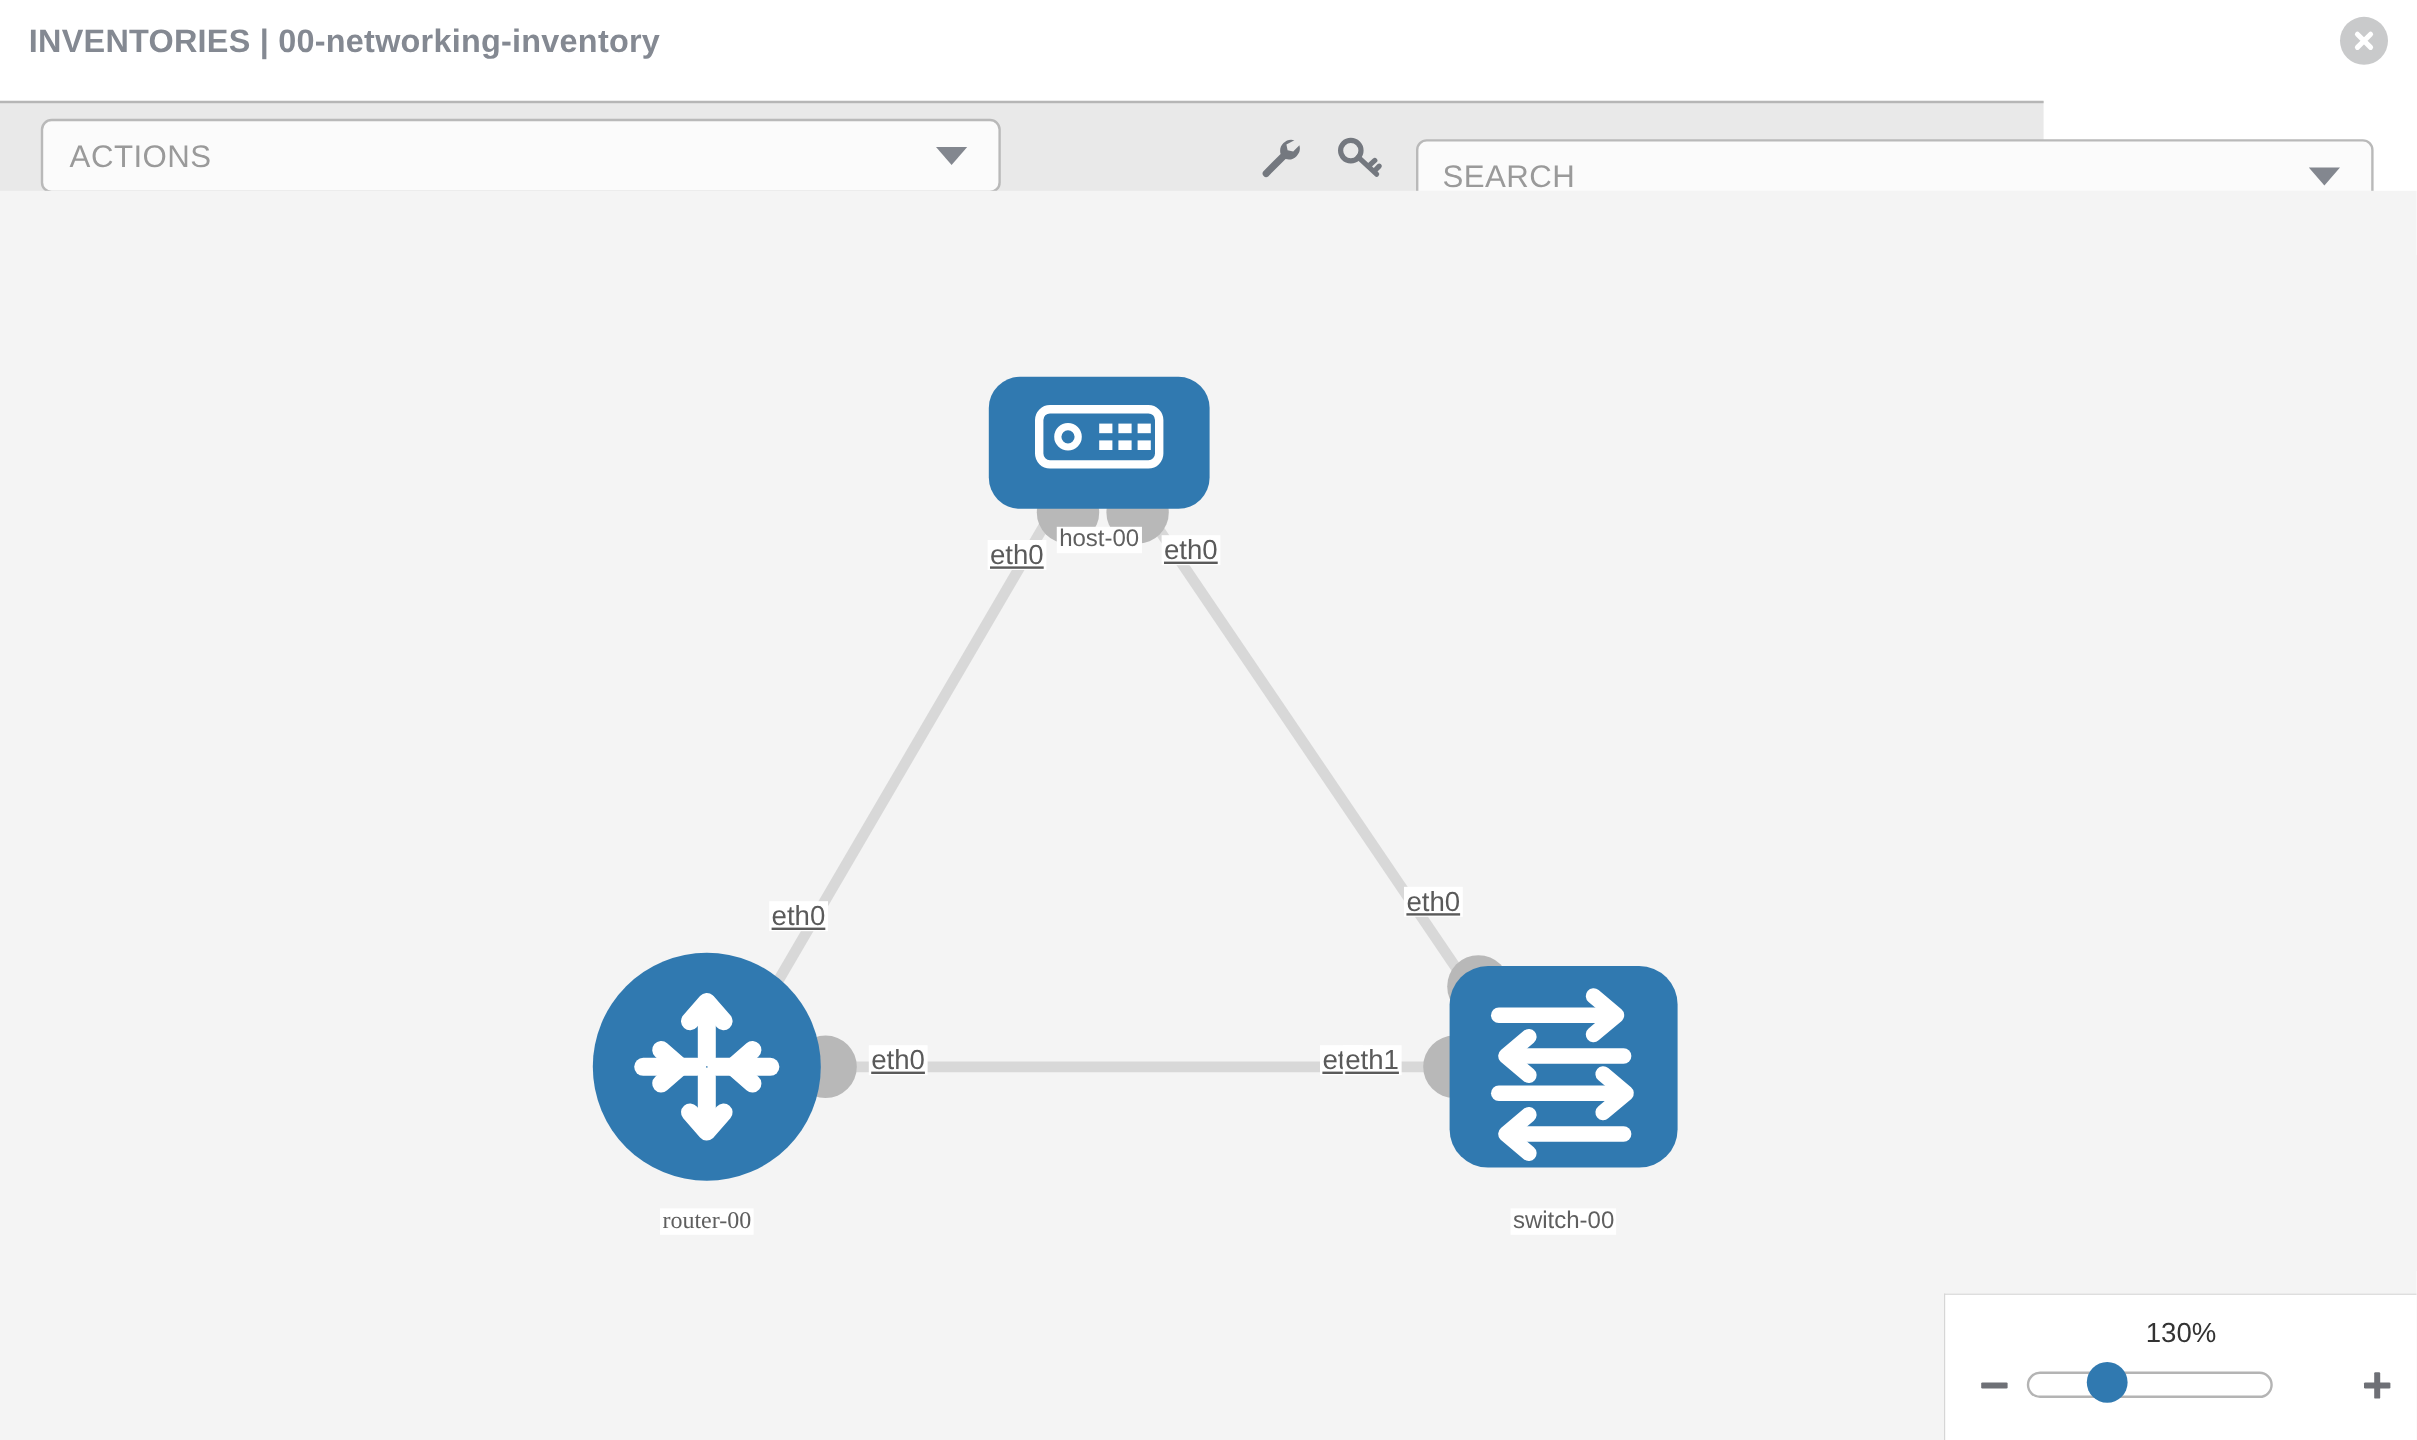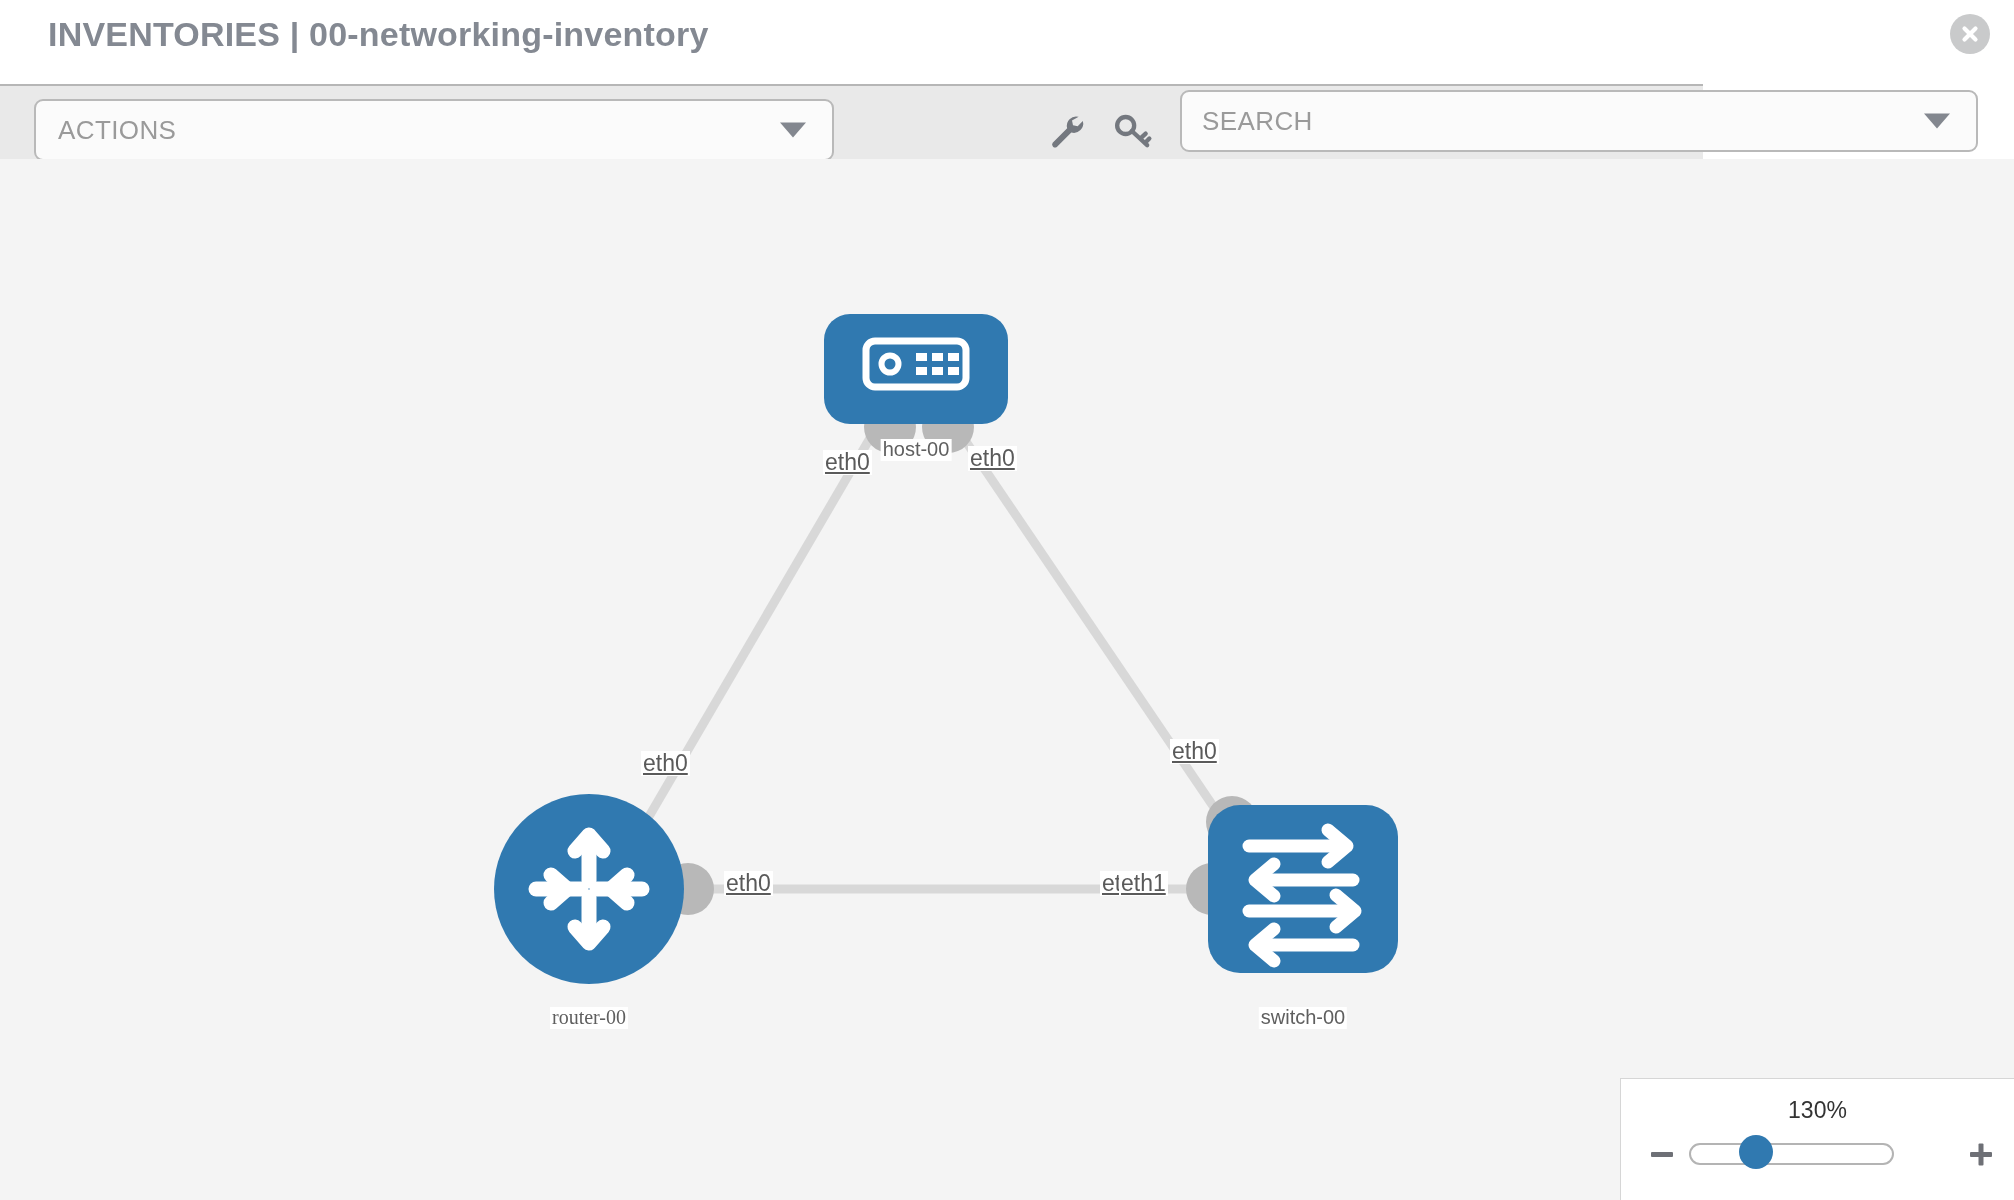--- a/index.html
+++ b/index.html
@@ -23,22 +23,22 @@
   .header {
     position: absolute;
     top: 0; left: 0;
     width: 2014px;
     height: 68px;
     background: #ffffff;
     display: flex;
     align-items: center;
   }
   .header-title {
-    margin-left: 48px;
-    font-size: 34px;
+    margin-left: 24px;
+    font-size: 27px;
     font-weight: bold;
     color: #848992;
     letter-spacing: 0.2px;
     white-space: nowrap;
   }
   .close-btn {
     position: absolute;
     right: 24px;
     top: 14px;
     width: 40px;
@@ -107,21 +107,21 @@
     justify-content: center;
     cursor: pointer;
     color: #74787f;
   }
   .tool-icon.wrench { left: 1042px; }
   .tool-icon.key    { left: 1110px; }
 
   .search-field {
     position: absolute;
     left: 1180px;
-    top: 4px;
+    top: 30px;
     width: 798px;
     height: 62px;
     background: #fbfbfb;
     border: 2px solid #b9b9b9;
     border-radius: 9px;
     display: flex;
     align-items: center;
     cursor: text;
   }
   .search-label {

